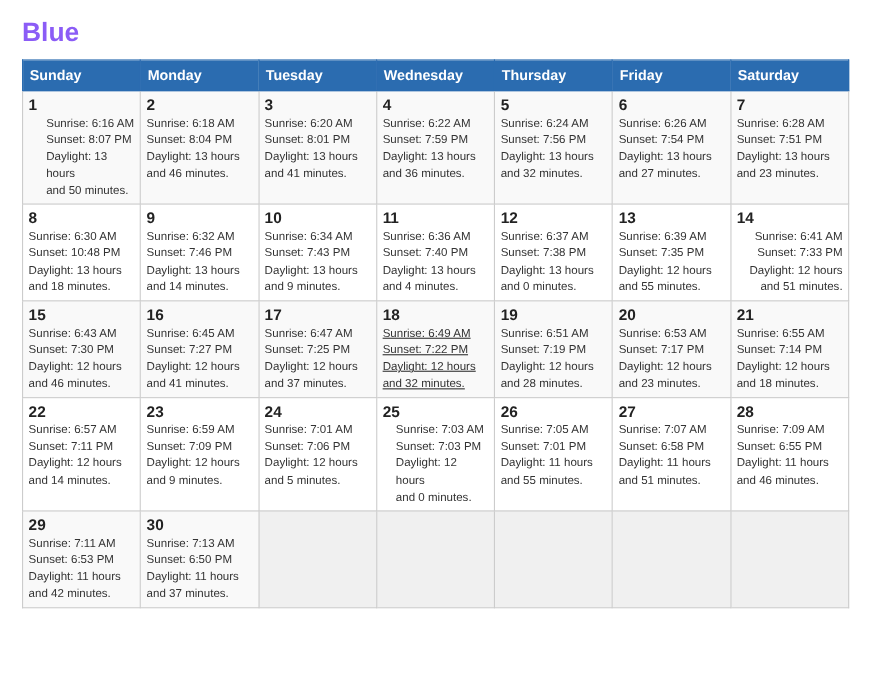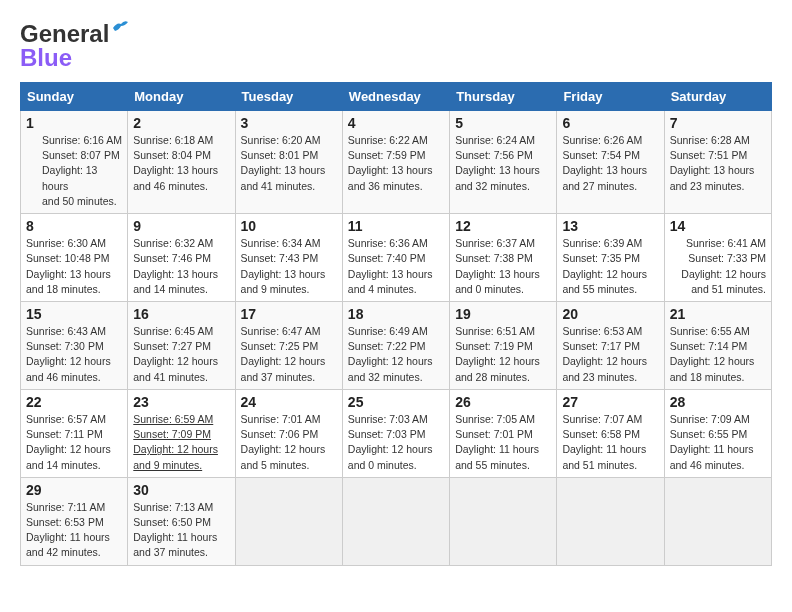--- a/index.html
+++ b/index.html
@@ -76,28 +76,20 @@
     .empty-cell {
       background: #f0f0f0 !important;
     }
     .week-row td { height: 80px; }
   </style>
 </head>
 <body>
 
 <div class="header-area">
   <div class="logo">
-    <div style="display:flex;align-items:center;gap:4px;">
-      <div style="position:relative;display:inline-block;">
-        <span style="font-size:24px;font-weight:bold;color:#333;">General</span>
-        <svg style="position:absolute;top:-2px;right:-20px;" width="18" height="16" viewBox="0 0 18 16">
-          <path d="M2,10 Q6,4 10,6 Q13,2 17,4 Q14,8 10,8 Q8,12 4,13 Z" fill="#2b8fd4"></path>
-        </svg>
-      </div>
-    </div>
     <span style="font-size:24px;font-weight:bold;color:#8b5cf6;margin-top:-4px;">Blue</span>
   </div>
   <div class="title-area">
     <div class="month-title"></div>
     <div class="subtitle"></div>
   </div>
 </div>
 
 <table class="calendar">
   <thead>
@@ -231,21 +223,21 @@
         </td>
         <td>
           <span class="day-num">17</span>
           <div class="day-info" style="white-space: pre-line;">Sunrise: 6:47 AM
 Sunset: 7:25 PM
 Daylight: 12 hours
 and 37 minutes.</div>
         </td>
         <td>
           <span class="day-num">18</span>
-          <div class="day-info" style="white-space: pre-line;">Sunrise: 6:49 AM
+          <div class="day-info" style="white-space: pre-line; text-decoration: underline;">Sunrise: 6:49 AM
 Sunset: 7:22 PM
 Daylight: 12 hours
 and 32 minutes.</div>
         </td>
         <td>
           <span class="day-num">19</span>
           <div class="day-info" style="white-space: pre-line;">Sunrise: 6:51 AM
 Sunset: 7:19 PM
 Daylight: 12 hours
 and 28 minutes.</div>
@@ -268,35 +260,35 @@
       <tr class="week-row">
         <td>
           <span class="day-num">22</span>
           <div class="day-info" style="white-space: pre-line;">Sunrise: 6:57 AM
 Sunset: 7:11 PM
 Daylight: 12 hours
 and 14 minutes.</div>
         </td>
         <td>
           <span class="day-num">23</span>
-          <div class="day-info" style="white-space: pre-line; text-decoration: underline;">Sunrise: 6:59 AM
+          <div class="day-info" style="white-space: pre-line;">Sunrise: 6:59 AM
 Sunset: 7:09 PM
 Daylight: 12 hours
 and 9 minutes.</div>
         </td>
         <td>
           <span class="day-num">24</span>
           <div class="day-info" style="white-space: pre-line;">Sunrise: 7:01 AM
 Sunset: 7:06 PM
 Daylight: 12 hours
 and 5 minutes.</div>
         </td>
         <td>
           <span class="day-num">25</span>
-          <div class="day-info" style="white-space: pre-line;">Sunrise: 7:03 AM
+          <div class="day-info" style="white-space: pre-line; margin-left: 12px;">Sunrise: 7:03 AM
 Sunset: 7:03 PM
 Daylight: 12 hours
 and 0 minutes.</div>
         </td>
         <td>
           <span class="day-num">26</span>
           <div class="day-info" style="white-space: pre-line;">Sunrise: 7:05 AM
 Sunset: 7:01 PM
 Daylight: 11 hours
 and 55 minutes.</div>

